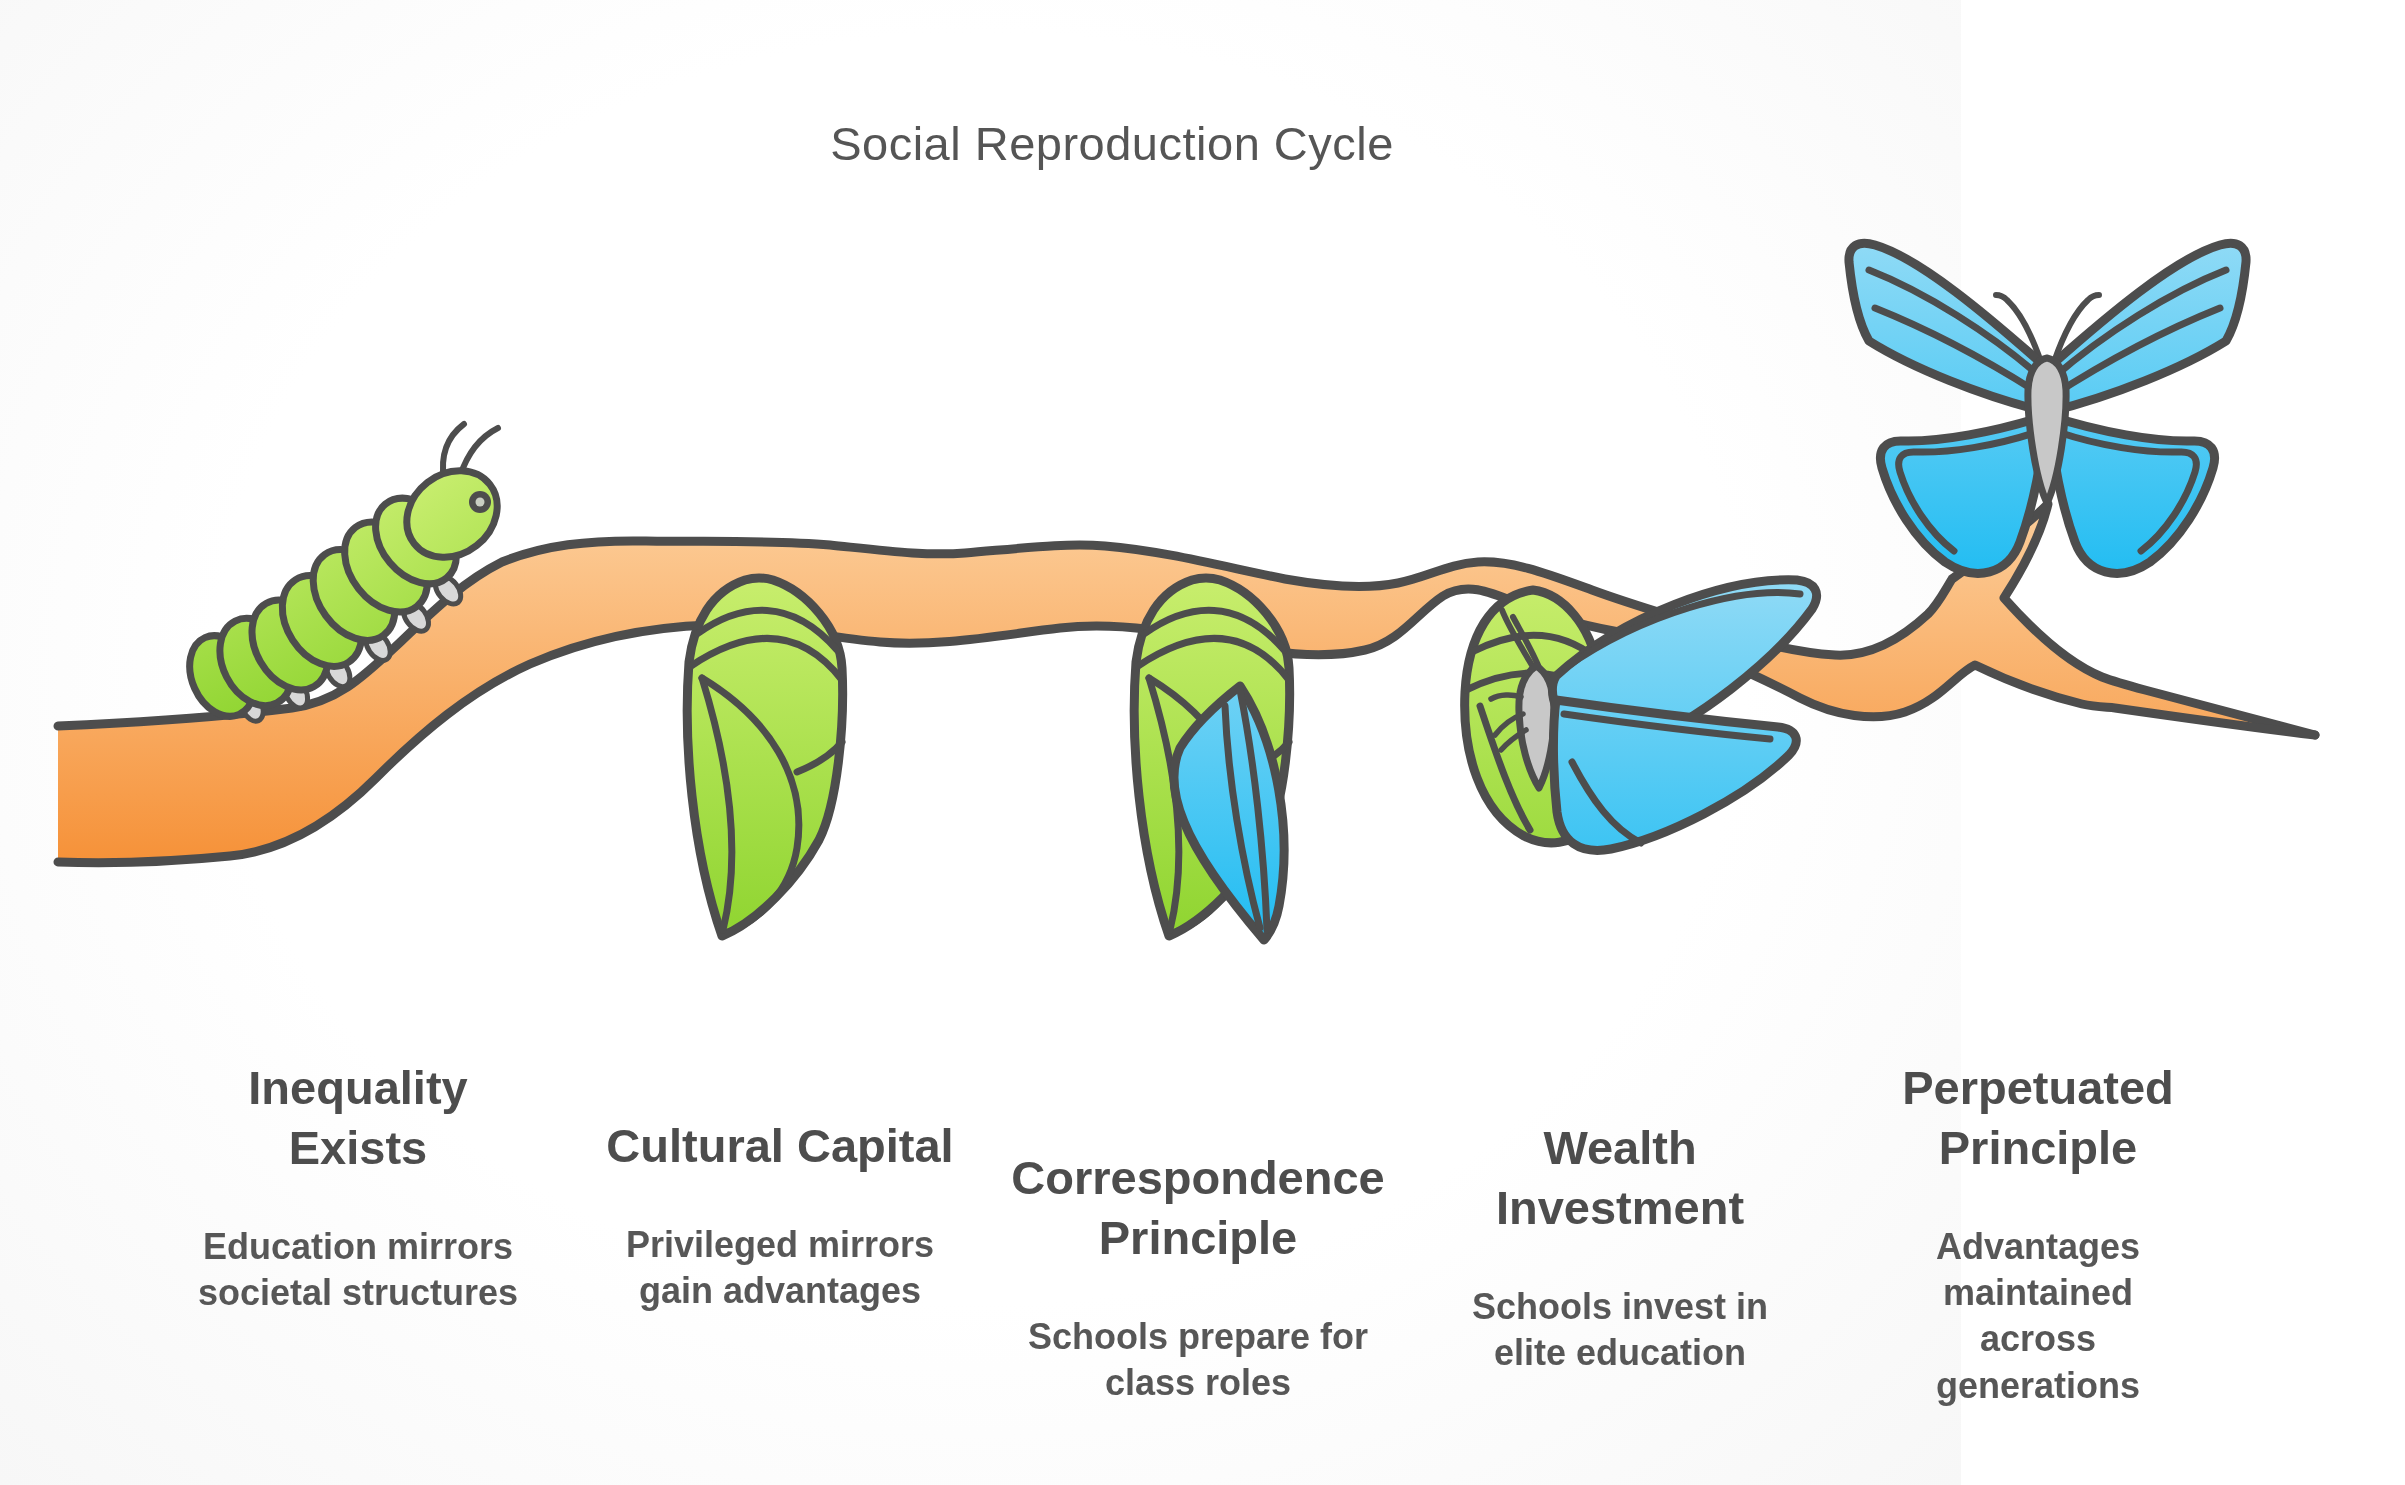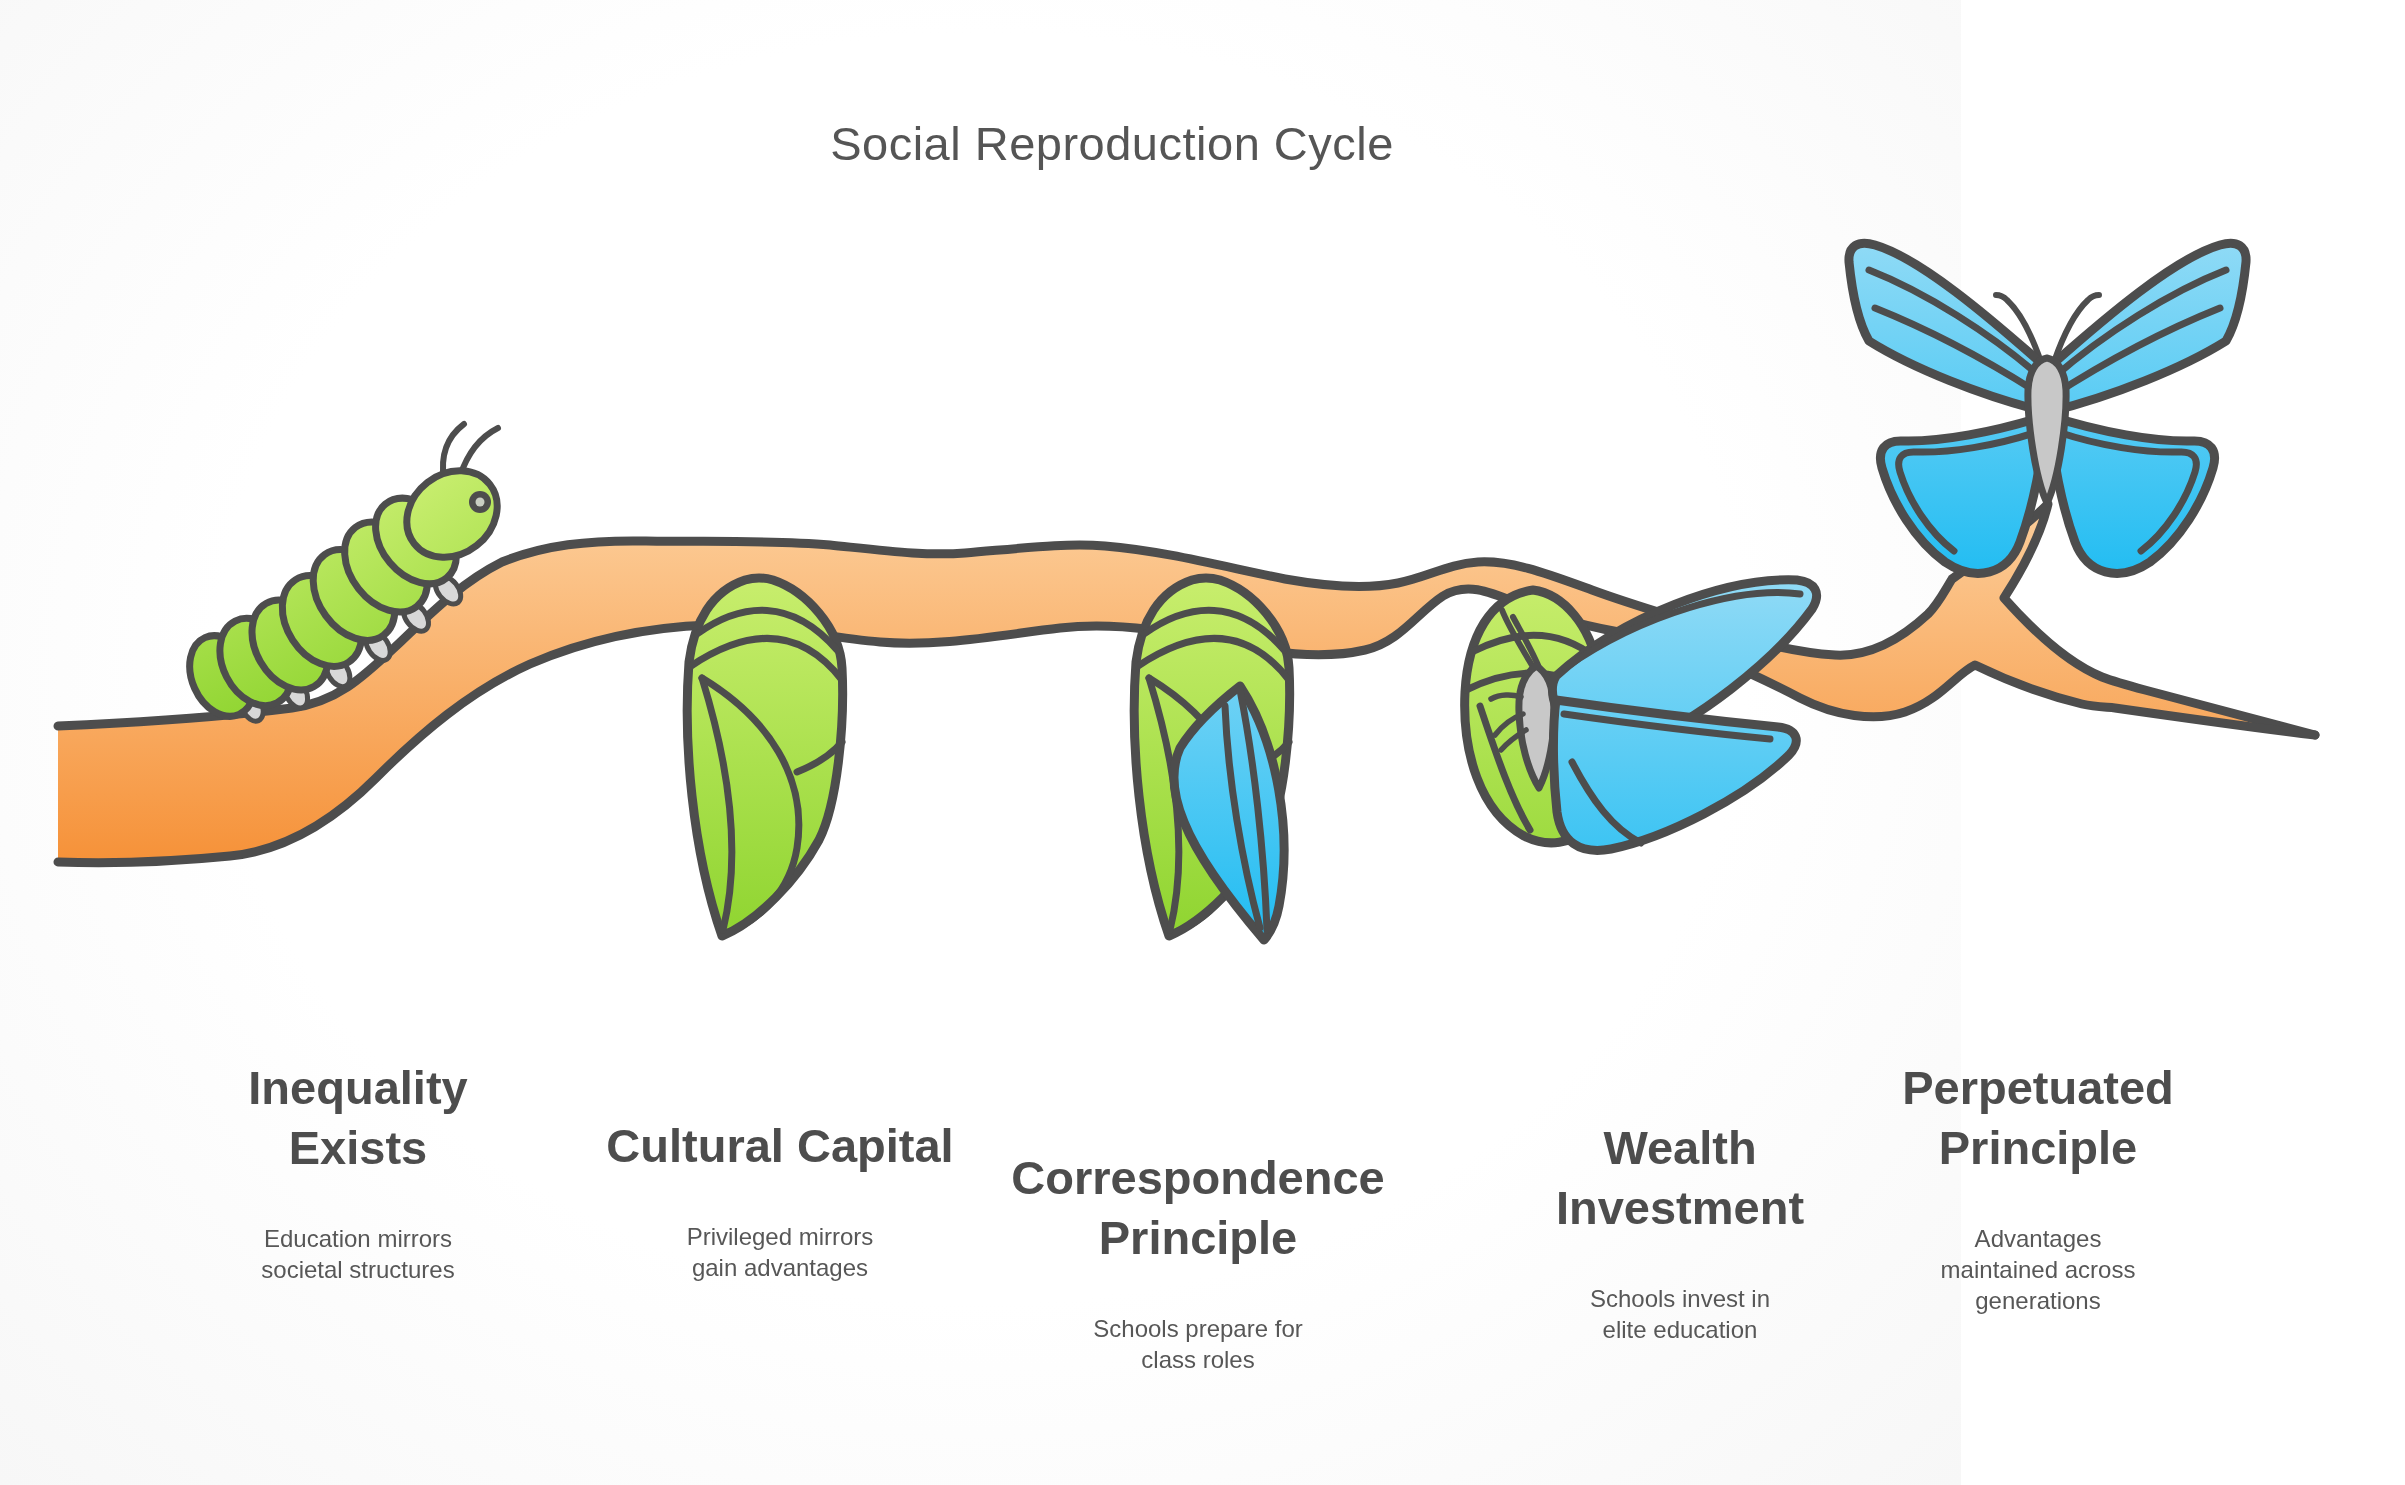--- a/index.html
+++ b/index.html
@@ -18,26 +18,26 @@
     font-size:47px;font-weight:400;color:#555555;letter-spacing:.5px;white-space:nowrap;
   }
   .stage-label{
     position:absolute;transform:translateX(-50%);
     text-align:center;white-space:pre-line;
   }
   .stage-heading{
     font-size:47px;font-weight:700;color:#4d4d4d;line-height:1.28;
   }
   .stage-desc{
-    margin-top:28px;font-size:24px;font-weight:400;color:#575757;line-height:1.28;
+    margin-top:28px;font-size:36px;font-weight:700;color:#575757;line-height:1.28;
   }
   .label-1{left:358px;top:1040px;}
   .label-2{left:780px;top:1098px;}
   .label-3{left:1198px;top:1130px;}
-  .label-4{left:1680px;top:1100px;}
+  .label-4{left:1620px;top:1100px;}
   .label-5{left:2038px;top:1040px;}
   .label-5 .stage-desc{}
 </style>
 </head>
 <body>
 
 <div class="canvas">
 
   <svg width="2405" height="1485" viewBox="0 0 2405 1485">
     <defs>

